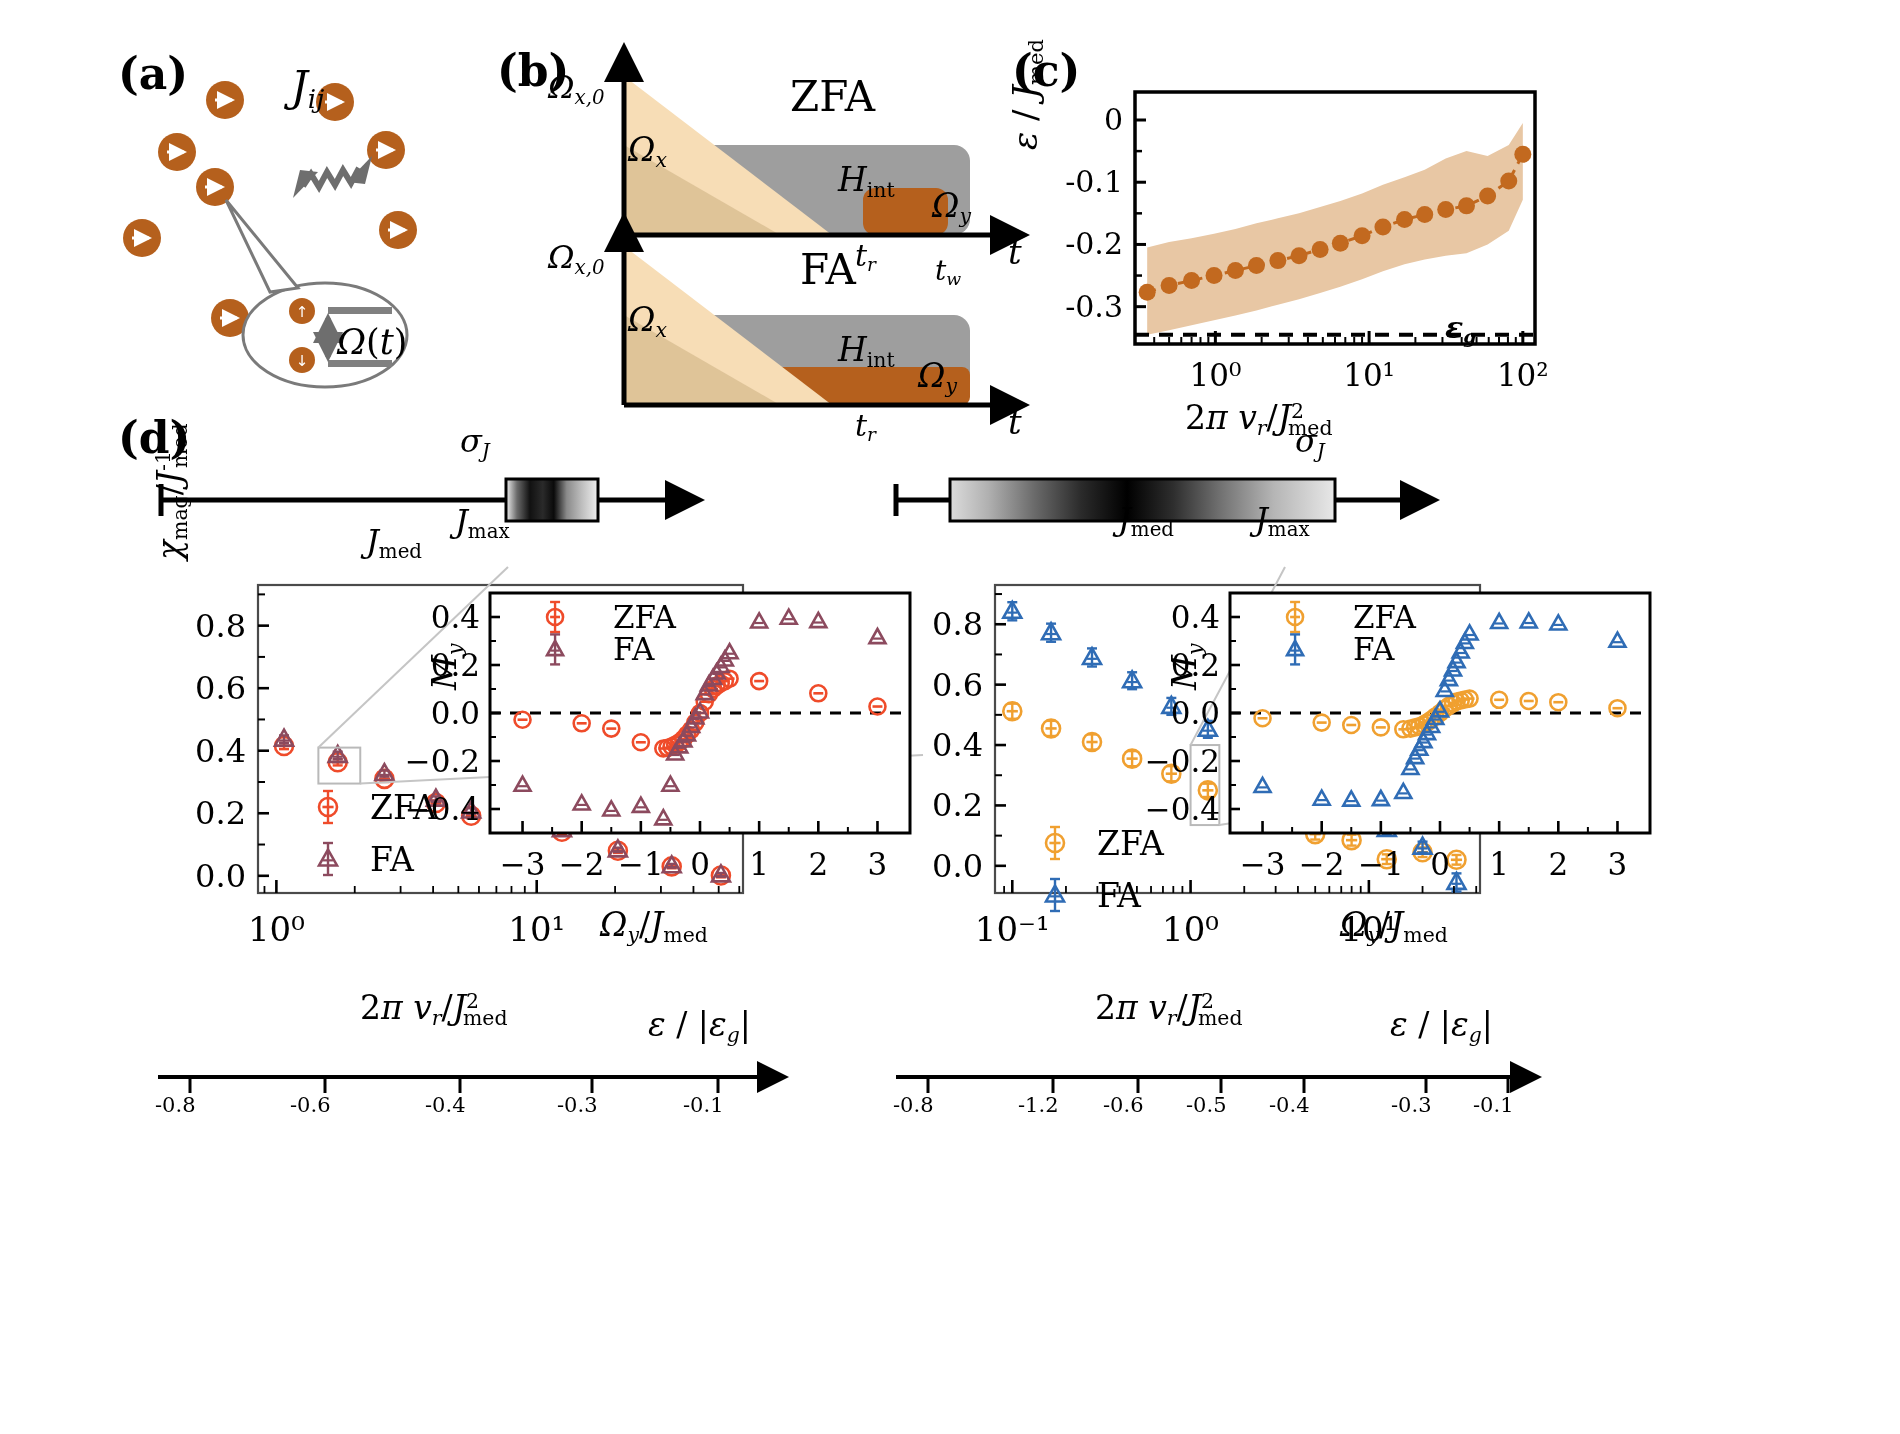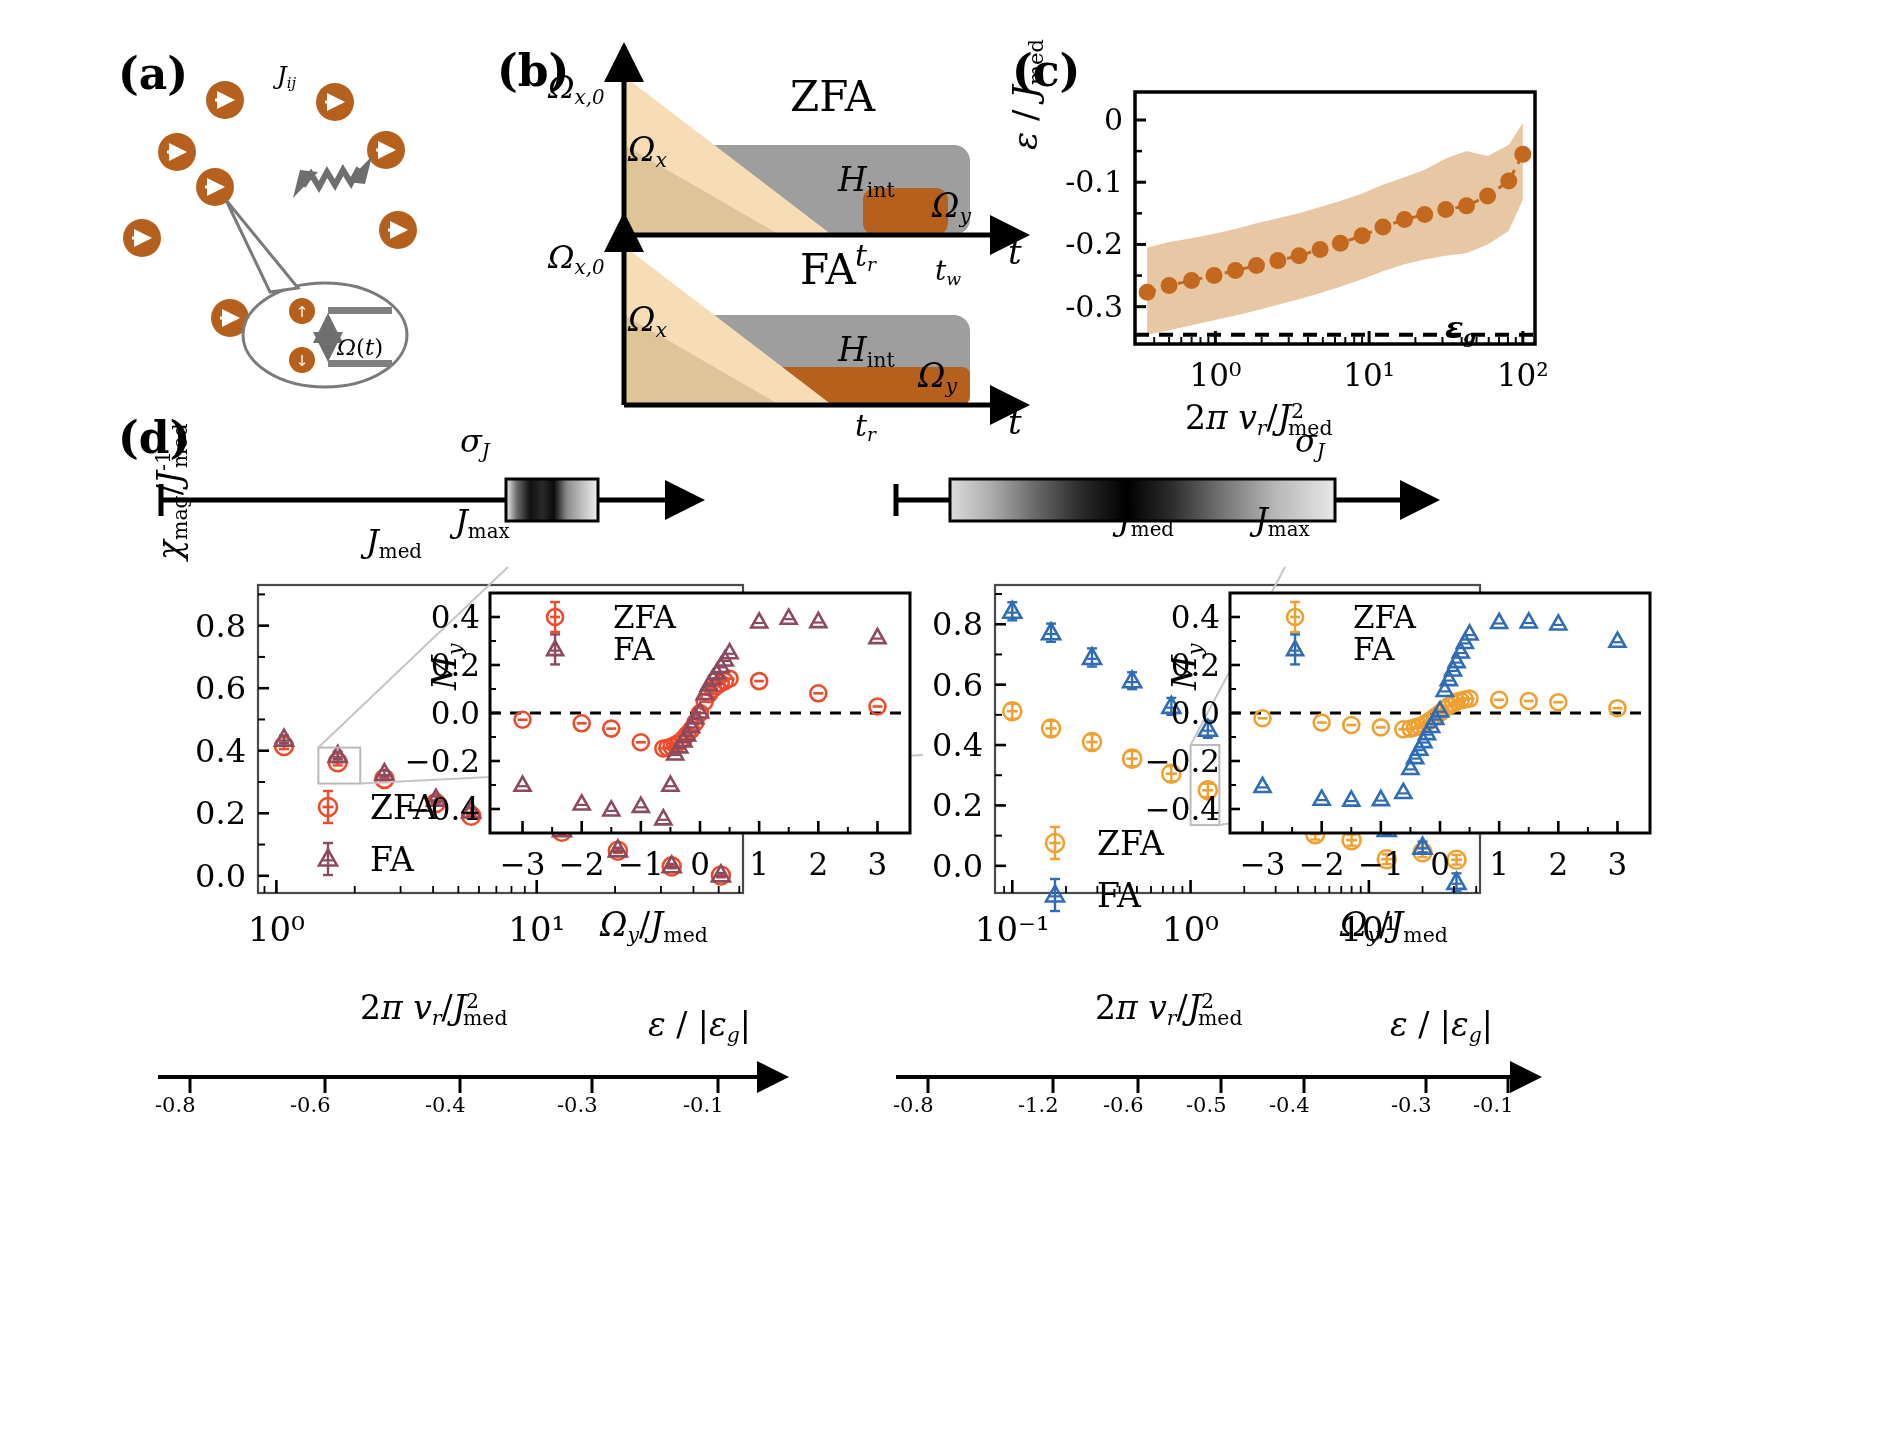--- a/index.html
+++ b/index.html
@@ -83,22 +83,22 @@
   <g>
       <circle cx="152" cy="251" r="13" fill="#b5601d"></circle>
       <text x="152" y="257" font-size="15" fill="#fff" text-anchor="middle" font-family="DejaVu Sans, sans-serif">↑</text>
     </g>
   <g>
       <circle cx="152" cy="300" r="13" fill="#b5601d"></circle>
       <text x="152" y="306" font-size="15" fill="#fff" text-anchor="middle" font-family="DejaVu Sans, sans-serif">↓</text>
     </g>
   <line x1="178" y1="258" x2="178" y2="297" stroke="#6e6e6e" stroke-width="5" marker-end="url(#lvA)" marker-start="url(#lvB)"></line>
 </svg>
-<div class="abs" style="left:337px;top:322px;font-size:23px;margin-top:12px;"><span class="mathit">Ω</span>(<span class="mathit">t</span>)</div>
-<div class="abs" style="left:277px;top:62px;font-size:24px;">
+<div class="abs" style="left:337px;top:322px;font-size:35px;"><span class="mathit">Ω</span>(<span class="mathit">t</span>)</div>
+<div class="abs" style="left:291px;top:62px;font-size:42px;">
   <span class="mathit">J</span><span class="subit">ij</span></div>
 
 <div class="abs panel-label" style="left:497px;top:45px;">(b)</div>
 
 <svg class="abs" style="left:600px;top:62px;" width="420" height="200" viewBox="0 0 420 200">
   <defs>
     <marker id="bArr" markerWidth="8" markerHeight="8" refX="2" refY="4" orient="auto">
         <path d="M0,0 L8,4 L0,8 z" fill="#000"></path>
       </marker>
   </defs>

